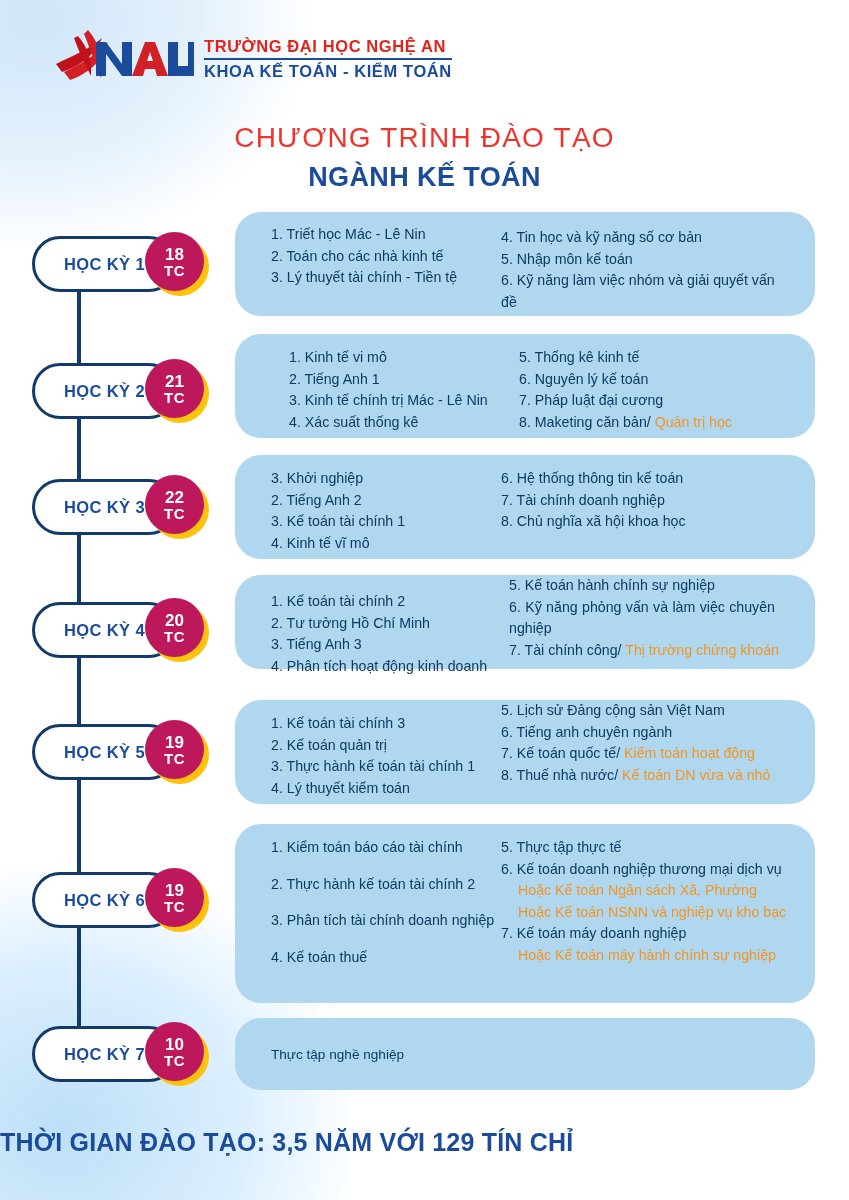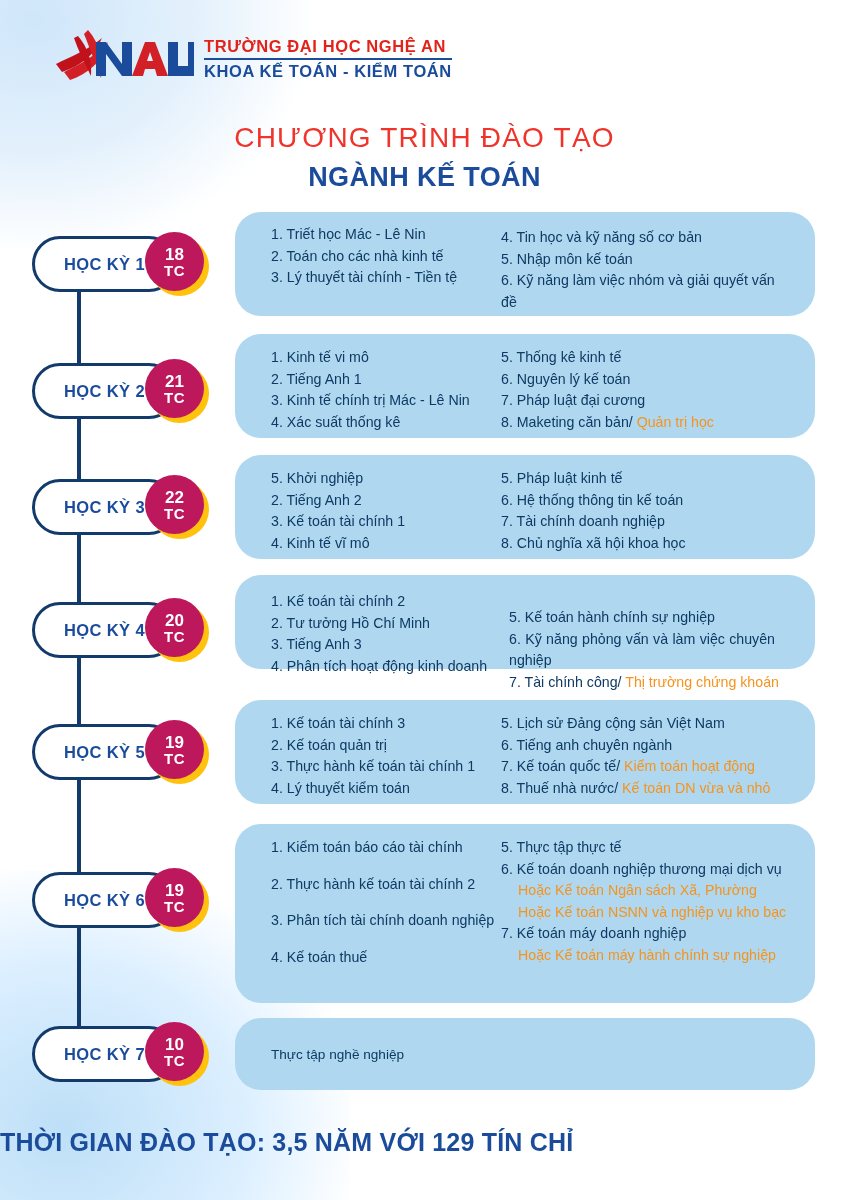--- a/index.html
+++ b/index.html
@@ -148,21 +148,21 @@
   </div>
   <div class="badge" style="left:145px;top:232px;">
     <div class="ring"></div>
     <div class="tail"></div>
     <div class="disc">
       <div class="num">18</div>
       <div class="tc">TC</div>
     </div>
   </div>
 
-  <div class="panel" style="left:235px;top:334px;width:580px;height:104px;">
+  <div class="panel" style="left:235px;top:334px;width:580px;height:104px;justify-content:flex-end;">
     <div class="col left" style="width:262px;padding-top:13px;">
       <div class="item">1. Kinh tế vi mô</div>
       <div class="item">2. Tiếng Anh 1</div>
       <div class="item">3. Kinh tế chính trị Mác - Lê Nin</div>
       <div class="item">4. Xác suất thống kê</div>
     </div>
     <div class="col right" style="width:300px;padding-top:13px;">
       <div class="item">5. Thống kê kinh tế</div>
       <div class="item">6. Nguyên lý kế toán</div>
       <div class="item">7. Pháp luật đại cương</div>
@@ -176,27 +176,26 @@
     <div class="ring"></div>
     <div class="tail"></div>
     <div class="disc">
       <div class="num">21</div>
       <div class="tc">TC</div>
     </div>
   </div>
 
   <div class="panel" style="left:235px;top:455px;width:580px;height:104px;">
     <div class="col left" style="width:262px;padding-top:13px;">
-      <div class="item">5. Khởi nghiệp</div>
+      <div class="item">3. Khởi nghiệp</div>
       <div class="item">2. Tiếng Anh 2</div>
       <div class="item">3. Kế toán tài chính 1</div>
       <div class="item">4. Kinh tế vĩ mô</div>
     </div>
     <div class="col right" style="width:300px;padding-top:13px;">
-      <div class="item">5. Pháp luật kinh tế</div>
       <div class="item">6. Hệ thống thông tin kế toán</div>
       <div class="item">7. Tài chính doanh nghiệp</div>
       <div class="item">8. Chủ nghĩa xã hội khoa học</div>
     </div>
   </div>
   <div class="pill" style="left:32px;top:479px;">
     <span>HỌC KỲ 3</span>
   </div>
   <div class="badge" style="left:145px;top:475px;">
     <div class="ring"></div>
@@ -207,21 +206,21 @@
     </div>
   </div>
 
   <div class="panel" style="left:235px;top:575px;width:580px;height:94px;">
     <div class="col left" style="width:270px;padding-top:16px;">
       <div class="item">1. Kế toán tài chính 2</div>
       <div class="item">2. Tư tưởng Hồ Chí Minh</div>
       <div class="item">3. Tiếng Anh 3</div>
       <div class="item">4. Phân tích hoạt động kinh doanh</div>
     </div>
-    <div class="col right" style="width:292px;padding-top:32px;">
+    <div class="col right" style="width:292px;padding-top:0;">
       <div class="item">5. Kế toán hành chính sự nghiệp</div>
       <div class="item justify">6. Kỹ năng phỏng vấn và làm việc chuyên nghiệp</div>
       <div class="item"><span>7. Tài chính công/ </span><span class="alt">Thị trường chứng khoán</span></div>
     </div>
   </div>
   <div class="pill" style="left:32px;top:602px;">
     <span>HỌC KỲ 4</span>
   </div>
   <div class="badge" style="left:145px;top:598px;">
     <div class="ring"></div>
@@ -232,21 +231,21 @@
     </div>
   </div>
 
   <div class="panel" style="left:235px;top:700px;width:580px;height:104px;">
     <div class="col left" style="width:262px;padding-top:13px;">
       <div class="item">1. Kế toán tài chính 3</div>
       <div class="item">2. Kế toán quản trị</div>
       <div class="item">3. Thực hành kế toán tài chính 1</div>
       <div class="item">4. Lý thuyết kiểm toán</div>
     </div>
-    <div class="col right" style="width:300px;padding-top:13px;">
+    <div class="col right" style="width:300px;">
       <div class="item">5. Lịch sử Đảng cộng sản Việt Nam</div>
       <div class="item">6. Tiếng anh chuyên ngành</div>
       <div class="item"><span>7. Kế toán quốc tế/ </span><span class="alt">Kiểm toán hoạt động</span></div>
       <div class="item"><span>8. Thuế nhà nước/ </span><span class="alt">Kế toán DN vừa và nhỏ</span></div>
     </div>
   </div>
   <div class="pill" style="left:32px;top:724px;">
     <span>HỌC KỲ 5</span>
   </div>
   <div class="badge" style="left:145px;top:720px;">

